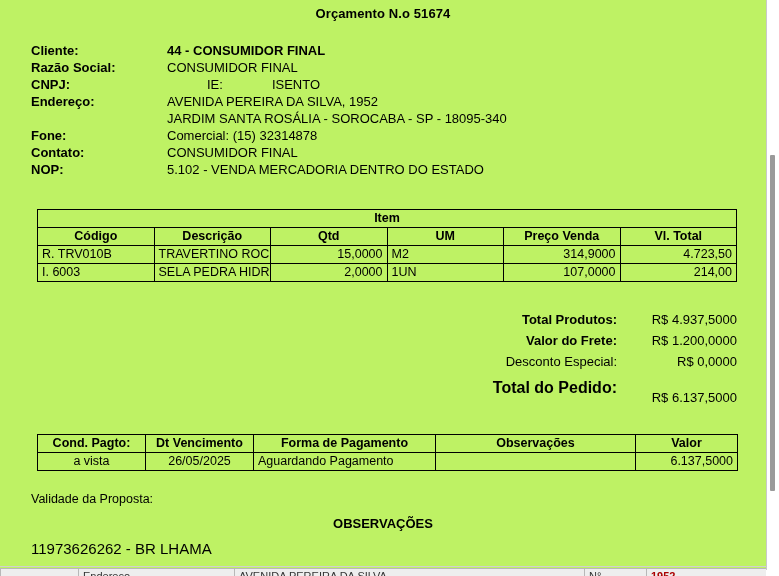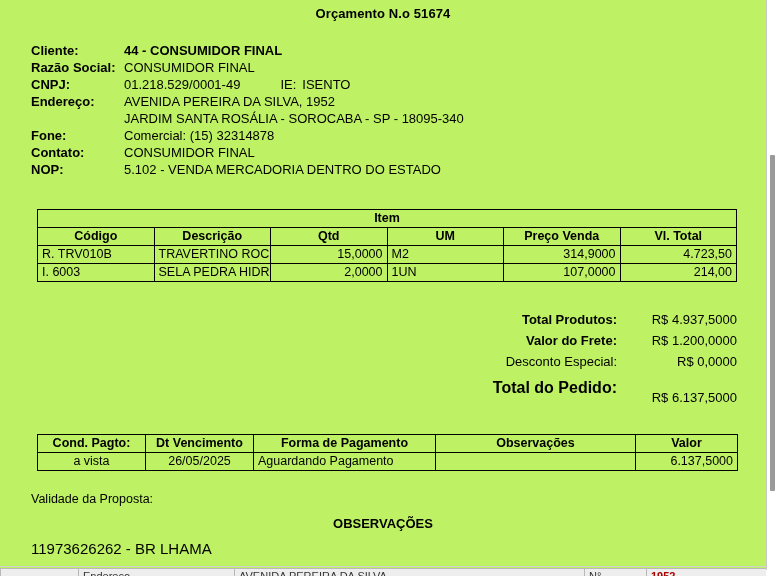--- a/index.html
+++ b/index.html
@@ -66,21 +66,21 @@
     align-items: flex-start;
     height: 17px;
     line-height: 17px;
     font-size: 13px;
   }
   .cli-label {
     width: 93px;
     flex: 0 0 93px;
     font-weight: bold;
   }
-  .cli-value { font-size: 13px; }
+  .cli-value { font-size: 13px; margin-left: 43px; }
   .cli-value.bold { font-weight: bold; }
   .ie-gap { display: inline-block; width: 40px; }
   .cli-row.cont .cli-label { visibility: hidden; }
 
   
   .items-table {
     position: absolute;
     left: 37px;
     top: 209px;
     width: 700px;
@@ -251,21 +251,20 @@
       <span class="cli-value bold">44 - CONSUMIDOR FINAL</span>
     </div>
 
     <div class="cli-row">
       <span class="cli-label">Razão Social:</span>
       <span class="cli-value">CONSUMIDOR FINAL</span>
     </div>
 
     <div class="cli-row">
       <span class="cli-label">CNPJ:</span>
-      <span class="cli-value">01.218.529/0001-49</span>
       <span class="ie-gap"></span>
       <span class="cli-value">IE:</span>
       <span class="ie-gap" style="width:6px"></span>
       <span class="cli-value">ISENTO</span>
     </div>
 
     <div class="cli-row">
       <span class="cli-label">Endereço:</span>
       <span class="cli-value">AVENIDA PEREIRA DA SILVA, 1952</span>
     </div>

